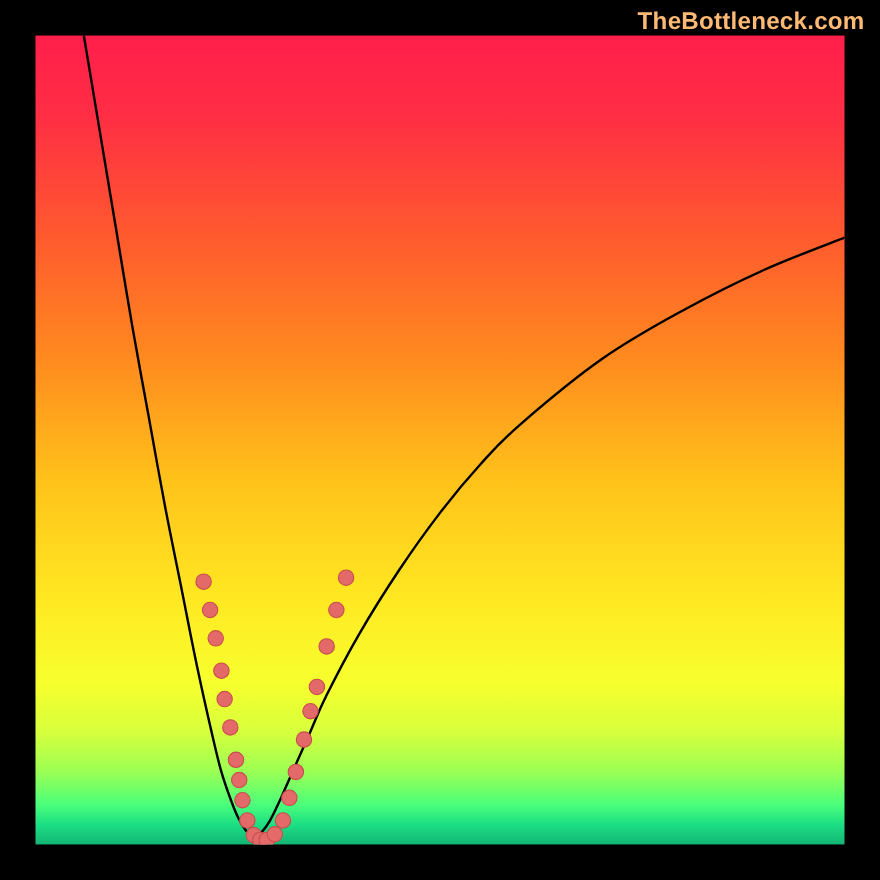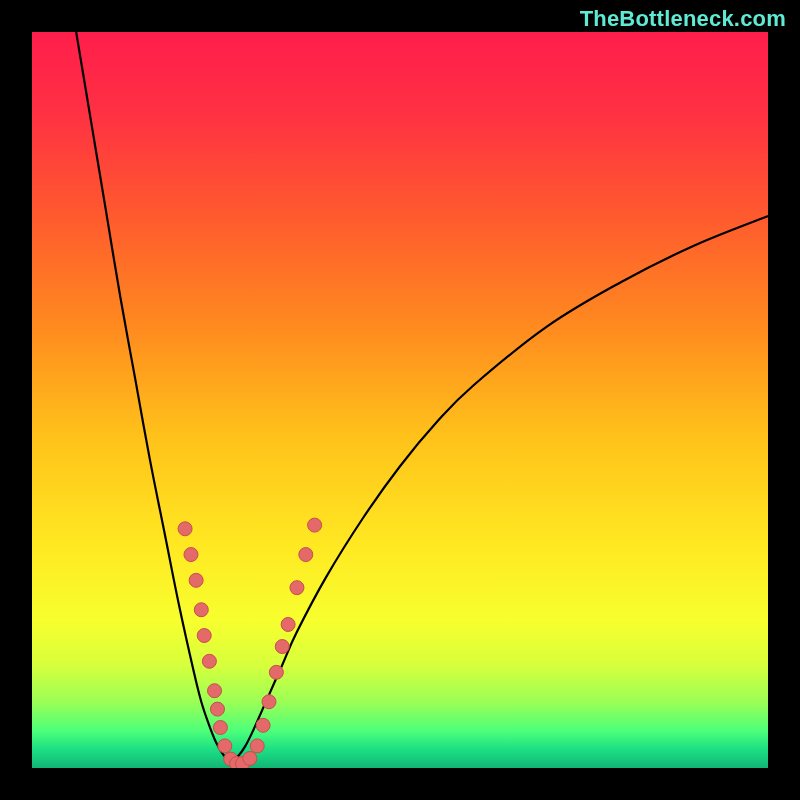--- a/index.html
+++ b/index.html
@@ -14,21 +14,21 @@
   .container {
     position: relative;
     width: 800px;
     height: 800px;
     background: #000;
   }
   .watermark {
     position: absolute;
     top: 6px;
     right: 14px;
-    color: #5eead4;
+    color: #fdba74;
     font-size: 22px;
     font-weight: bold;
     letter-spacing: 0.2px;
     z-index: 10;
   }
   .plot-area {
     position: absolute;
     left: 32px;
     top: 32px;
     width: 736px;

